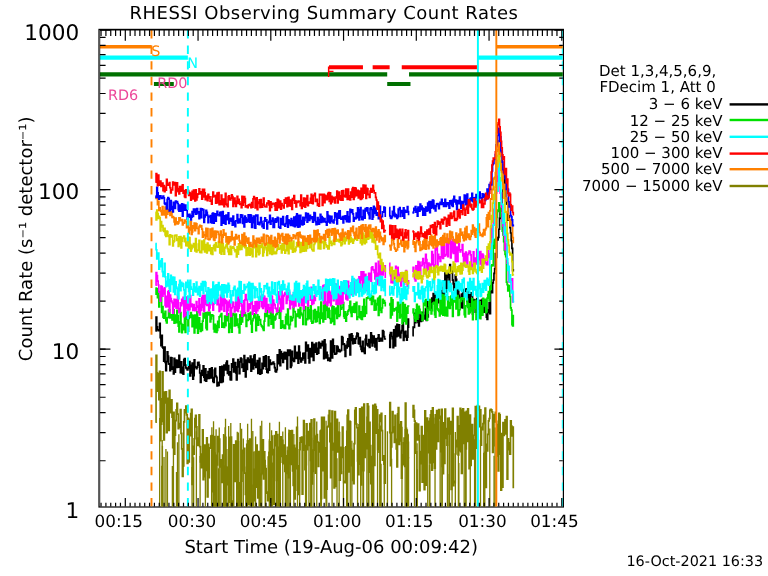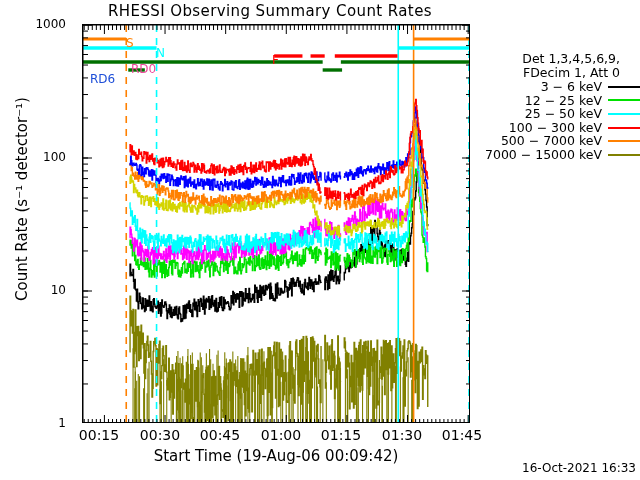--- a/index.html
+++ b/index.html
@@ -10,30 +10,30 @@
   .txt{position:absolute;white-space:pre;color:#000;}
 
   #title{left:0;top:2px;width:540px;text-align:center;font-size:15px;letter-spacing:.4px;}
 
   
   #plot{position:absolute;left:82px;top:24px;width:388px;height:399px;
         border:1px solid #000;box-sizing:border-box;overflow:hidden;background:#fff;}
   #svgmain{position:absolute;left:0;top:0;width:388px;height:399px;}
 
   
-  .ylab{position:absolute;right:0;width:46px;text-align:right;font-size:12px;}
+  .ylab{position:absolute;right:0;width:46px;text-align:right;font-size:18px;}
   .xlab{position:absolute;top:427px;width:70px;text-align:center;font-size:14px;}
 
   #ytitle{position:absolute;left:-138px;top:190px;width:320px;text-align:center;
           font-size:15px;transform:rotate(-90deg);transform-origin:center center;}
   #xtitle{position:absolute;left:82px;top:447px;width:388px;text-align:center;font-size:15px;}
 
   
   #legend{position:absolute;left:476px;top:52px;width:164px;font-size:12.5px;}
-  .lghead{text-align:right;padding-right:20px;line-height:14px;white-space:pre;}
+  .lghead{text-align:center;padding-right:20px;line-height:14px;white-space:pre;}
   .lgrow{display:flex;align-items:center;justify-content:flex-end;line-height:13.6px;height:13.6px;}
   .lgtxt{white-space:pre;}
   .lgline{width:32px;height:0;border-top:2px solid #000;margin-left:6px;}
 
   #stamp{position:absolute;left:500px;top:461px;width:136px;text-align:right;font-size:12px;}
 </style>
 </head>
 <body>
 
 <div id="root">
@@ -530,21 +530,21 @@
         <line x1="0" y1="399" x2="388" y2="399" stroke="#000" stroke-width="1"></line>
         <line x1="0" y1="0" x2="0" y2="399" stroke="#000" stroke-width="1"></line>
         <line x1="388" y1="0" x2="388" y2="399" stroke="#000" stroke-width="1"></line>
       </svg>
   </div>
 
   <div class="txt" id="flag-S" style="font-size: 12px; color: rgb(255, 128, 0); left: 126px; top: 36px;">S</div>
   <div class="txt" id="flag-N" style="font-size: 12px; color: rgb(0, 255, 255); left: 156px; top: 46px;">N</div>
   <div class="txt" id="flag-F" style="font-size: 12px; color: rgb(255, 0, 0); left: 272px; top: 53px;">F</div>
   <div class="txt" id="flag-RD0" style="font-size: 12px; color: #ec4899; left: 131px; top: 62px;">RD0</div>
-  <div class="txt" id="flag-RD6" style="font-size: 12px; color: #1d4ed8; left: 90px; top: 72px;">RD6</div>
+  <div class="txt" id="flag-RD6" style="font-size: 12px; color: #ec4899; left: 90px; top: 72px;">RD6</div>
 
   <div id="legend">
     <div class="lghead">Det 1,3,4,5,6,9,</div>
     <div class="lghead">FDecim 1, Att 0</div>
     <div id="legend-rows">
         <div class="lgrow">
           <span class="lgtxt">3 − 6 keV</span>
           <span class="lgline" style="border-top-color: rgb(0, 0, 0);"></span>
         </div>
         <div class="lgrow">

